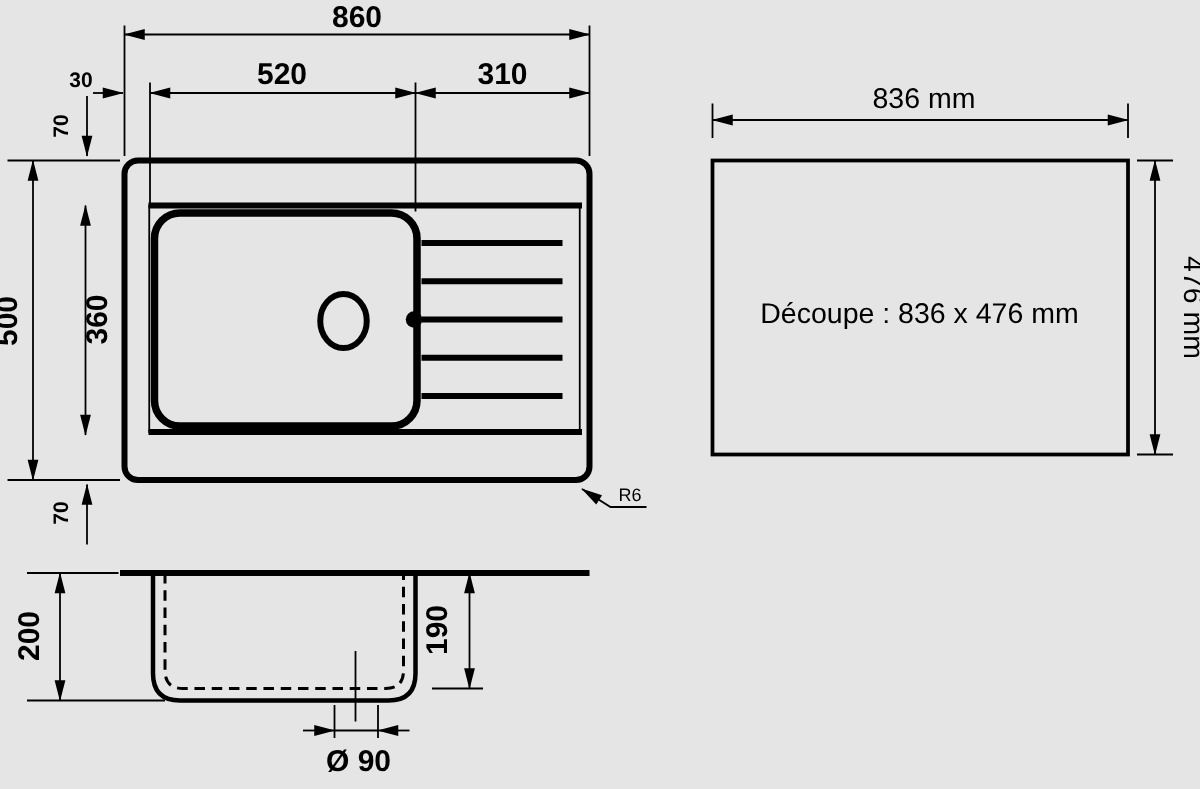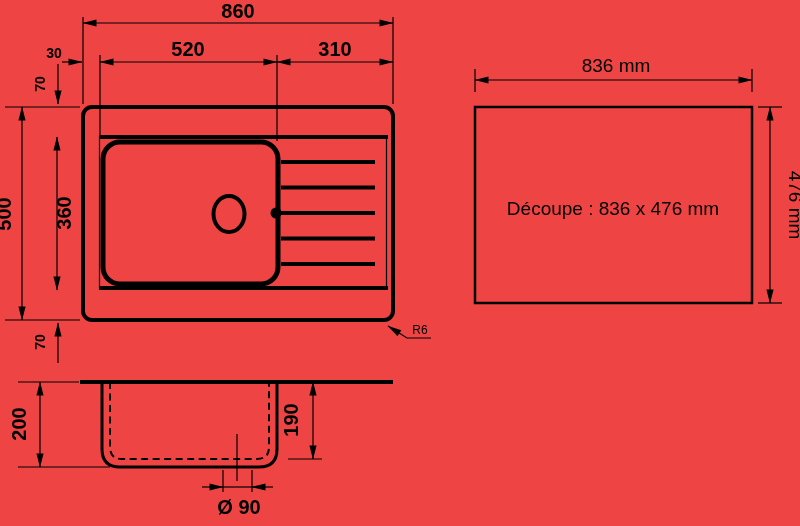--- a/index.html
+++ b/index.html
@@ -1,17 +1,17 @@
 <!DOCTYPE html>
 <html><head>
 <meta charset="utf-8">
 <style>
   html,body { margin:0; padding:0; background:#fff; }
   #stage {
-    position:relative; width:800px; height:526px; background:#ef4444;
+    position:relative; width:800px; height:526px; background:#e5e5e5;
     font-family:"Liberation Sans", sans-serif; overflow:hidden;
   }
   svg { display:block; }
   .thin   { stroke:#000; stroke-width:1.2; fill:none; }
   .thick  { stroke:#000; stroke-width:4;   fill:none; }
   .bowl   { stroke:#000; stroke-width:5;   fill:none; }
   .mid    { stroke:#000; stroke-width:2.5; fill:none; }
   .sec    { stroke:#000; stroke-width:3;   fill:none; }
   .dashed { stroke:#000; stroke-width:2;   fill:none; stroke-dasharray:7 4.5; }
   text { fill:#000; }

